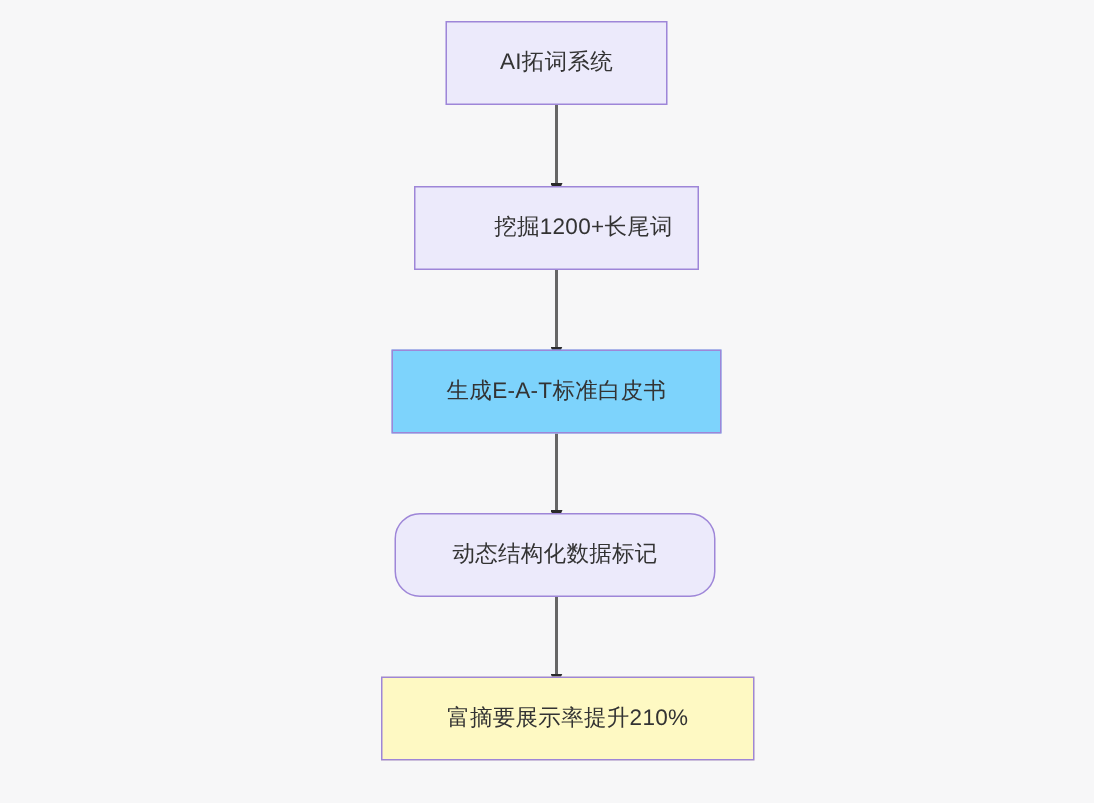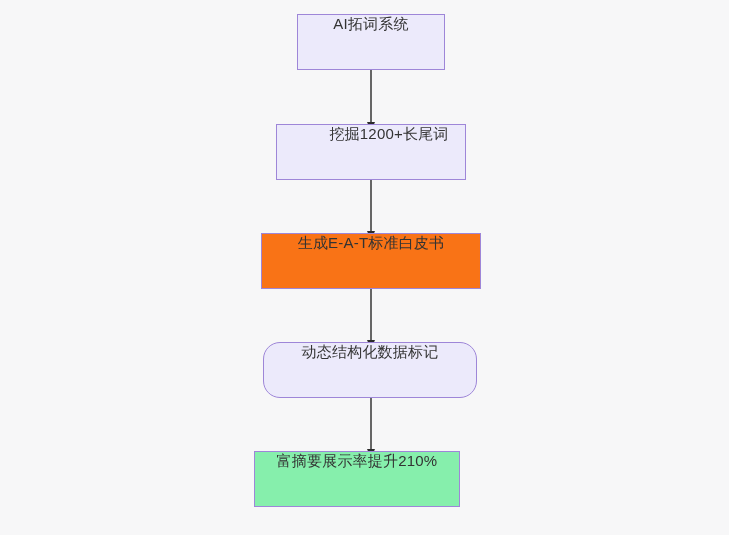--- a/index.html
+++ b/index.html
@@ -26,20 +26,21 @@
     height: 535px;
     pointer-events: none;
   }
   .node {
     position: absolute;
     box-sizing: border-box;
     background: #eceafb;
     border: 1.4px solid #9e86d8;
     border-radius: 0;
     display: flex;
+    align-items: center;
     justify-content: center;
     color: #333333;
     font-size: 15px;
     line-height: 1.2;
     letter-spacing: 0.2px;
     white-space: nowrap;
     user-select: none;
   }
   .node-label {
     display: block;
@@ -64,24 +65,24 @@
       </g>
   </svg>
 
   <div id="nodes-group">
       <div class="node" style="left: 297px; top: 14px; width: 148px; height: 56px; background: rgb(236, 234, 251); border-color: rgb(158, 134, 216); color: rgb(51, 51, 51);">
         <span class="node-label">AI拓词系统</span>
       </div>
       <div class="node" style="left: 276px; top: 124px; width: 190px; height: 56px; background: rgb(236, 234, 251); border-color: rgb(158, 134, 216); color: rgb(51, 51, 51); padding-left: 36px;">
         <span class="node-label">挖掘1200+长尾词</span>
       </div>
-      <div class="node" style="left: 261px; top: 233px; width: 220px; height: 56px; background: #f97316; border-color: rgb(158, 134, 216); color: rgb(51, 51, 51);">
+      <div class="node" style="left: 261px; top: 233px; width: 220px; height: 56px; background: #7dd3fc; border-color: rgb(158, 134, 216); color: rgb(51, 51, 51);">
         <span class="node-label">生成E-A-T标准白皮书</span>
       </div>
       <div class="node" style="left: 263px; top: 342px; width: 214px; height: 56px; background: rgb(236, 234, 251); border-color: rgb(158, 134, 216); color: rgb(51, 51, 51); border-radius: 17px;">
         <span class="node-label">动态结构化数据标记</span>
       </div>
-      <div class="node" style="left: 254px; top: 451px; width: 206px; height: 56px; background: #86efac; border-color: rgb(158, 134, 216); color: rgb(51, 51, 51);">
+      <div class="node" style="left: 254px; top: 451px; width: 249px; height: 56px; background: #fef9c3; border-color: rgb(158, 134, 216); color: rgb(51, 51, 51);">
         <span class="node-label">富摘要展示率提升210%</span>
       </div>
     </div>
 
 </div>
 
 </body></html>

